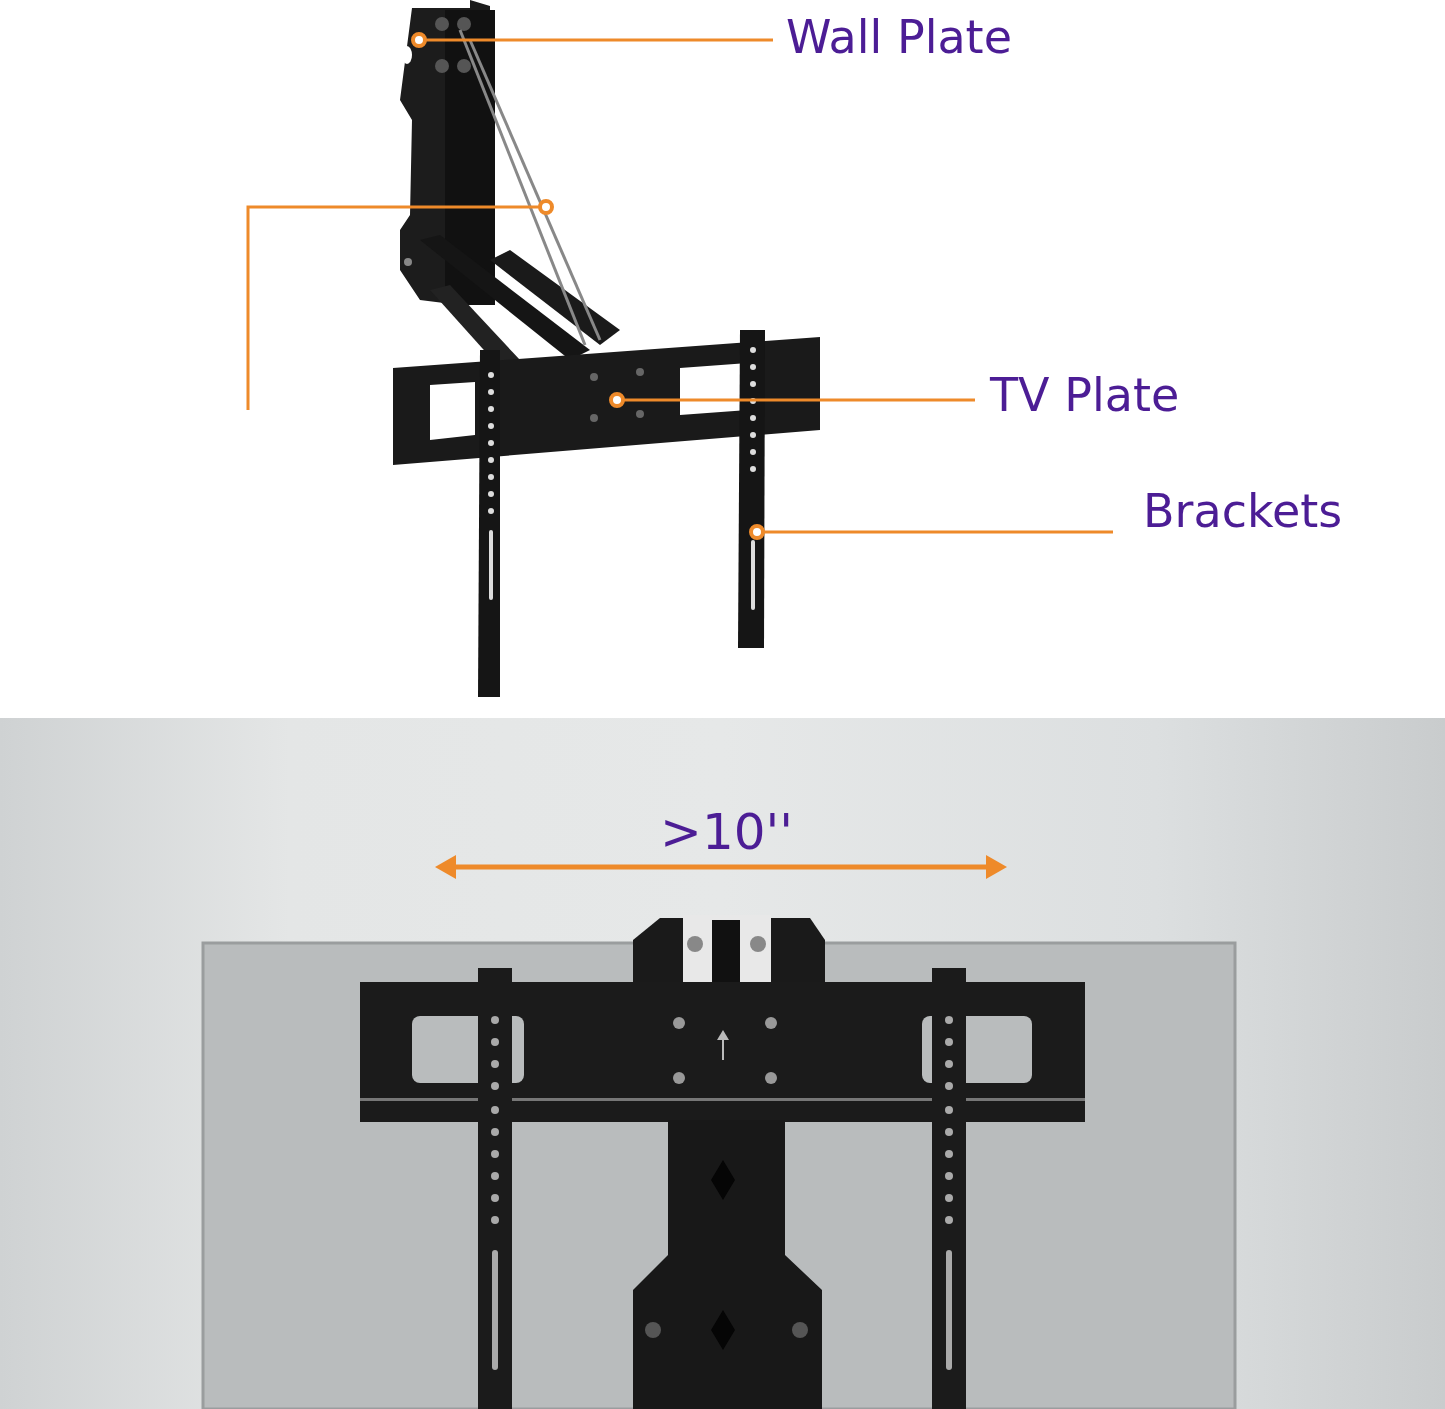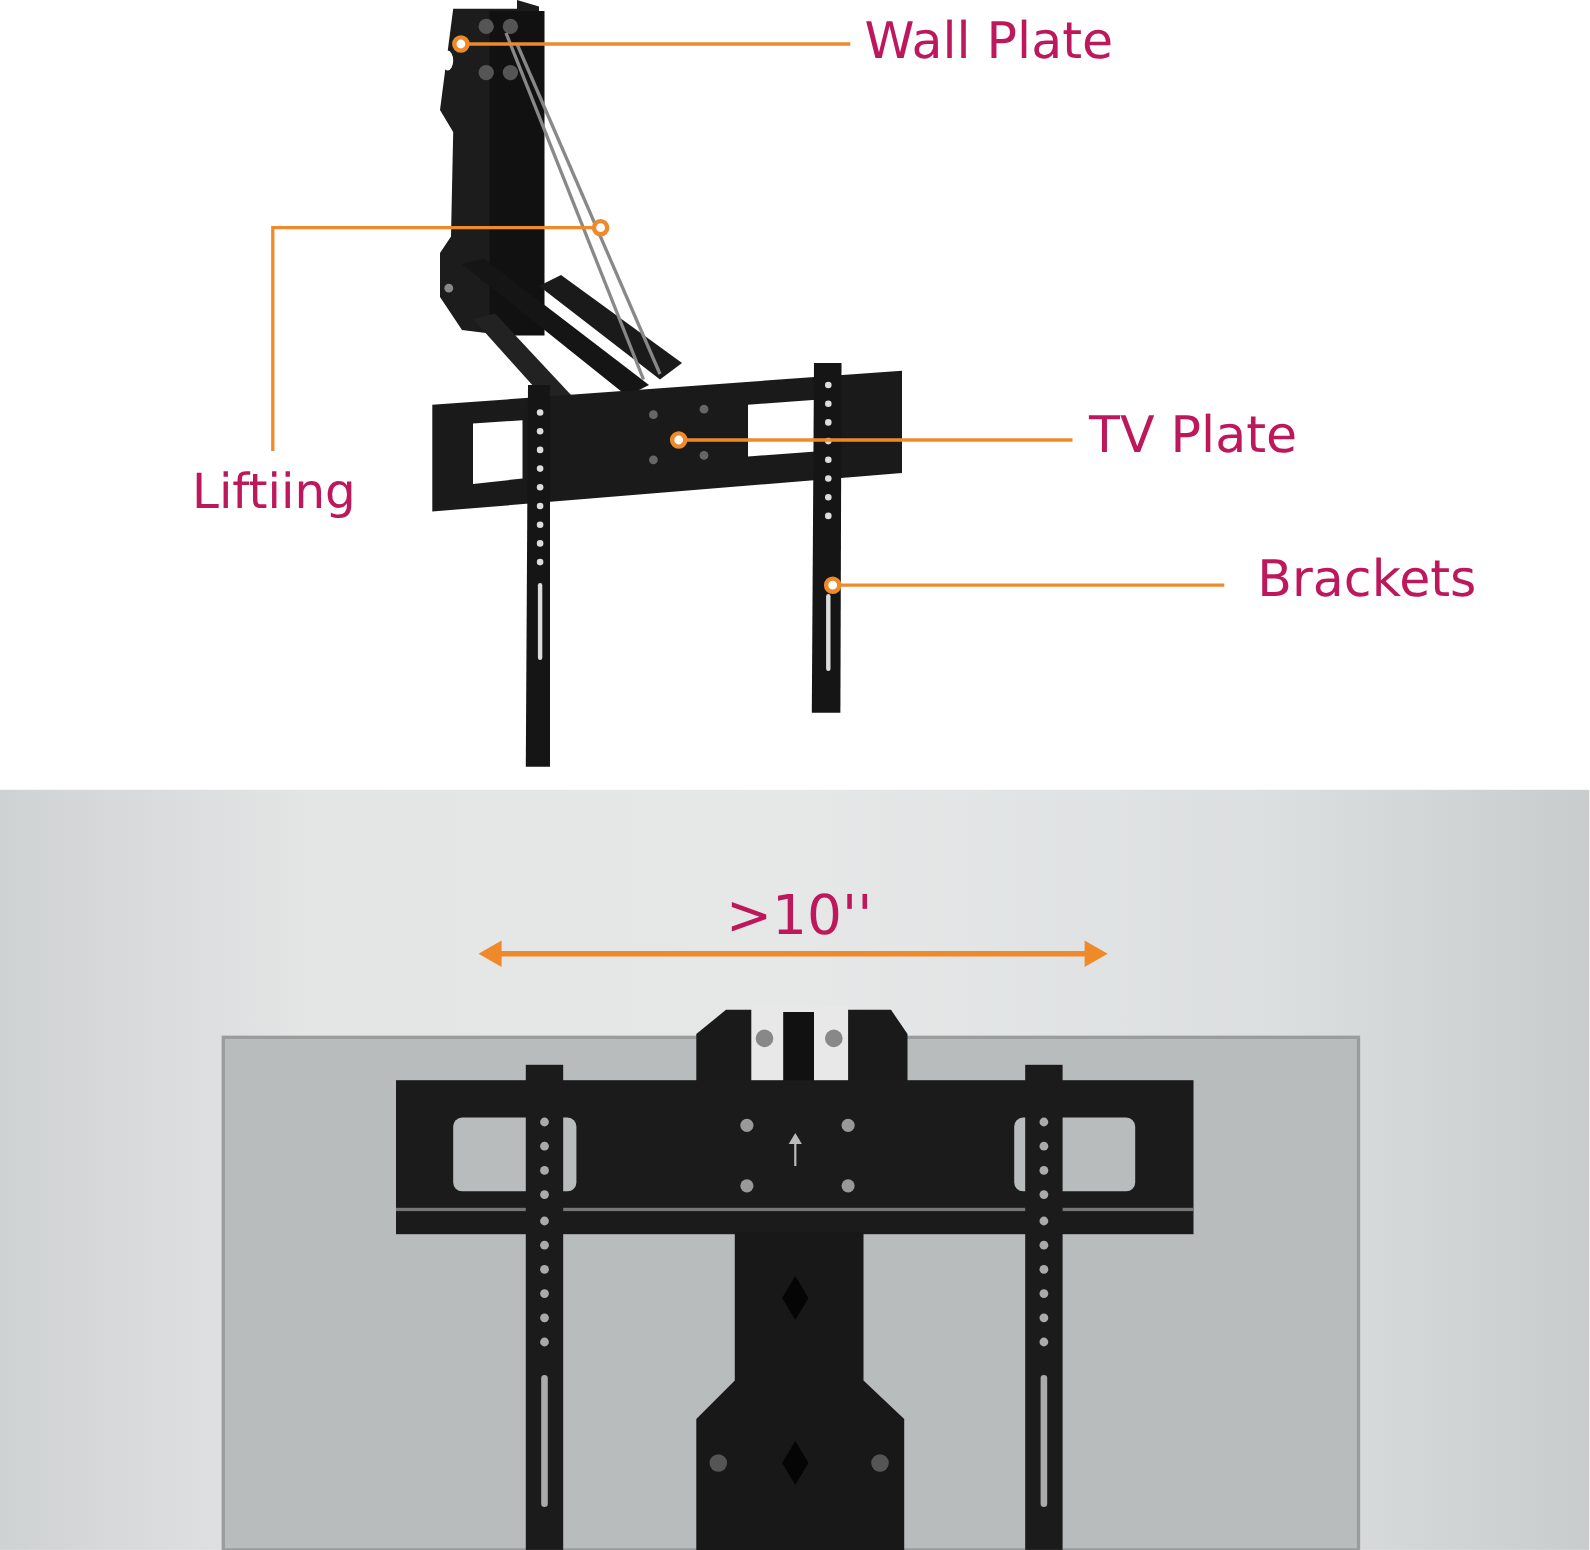--- a/index.html
+++ b/index.html
@@ -1,24 +1,24 @@
 <!DOCTYPE html>
 <html><head>
 <meta charset="utf-8">
 <style>
   html, body { margin: 0; padding: 0; }
   body { width: 1445px; height: 1409px; position: relative; overflow: hidden; background: #ffffff; font-family: "DejaVu Sans", sans-serif; }
   .top-panel { position: absolute; left: 0; top: 0; width: 1445px; height: 718px; background: #ffffff; }
   .bottom-panel { position: absolute; left: 0; top: 718px; width: 1445px; height: 691px;
     background: linear-gradient(90deg, #cfd2d3 0%, #e4e6e6 20%, #e6e8e8 50%, #dcdfe0 80%, #c9cccd 100%); }
-  .label { position: absolute; color: #be185d; font-weight: 500; line-height: 1; white-space: nowrap; }
+  .label { position: absolute; color: #4c1d95; font-weight: 500; line-height: 1; white-space: nowrap; }
   .lbl-wall { left: 786px; top: 14px; font-size: 46px; }
   .lbl-lift { left: 118px; top: 424px; font-size: 44px; text-align: center; line-height: 48px; width: 262px; }
   .lbl-tv { left: 990px; top: 372px; font-size: 46px; }
-  .lbl-brackets { left: 1143px; top: 503px; font-size: 46px; }
+  .lbl-brackets { left: 1143px; top: 488px; font-size: 46px; }
   .lbl-dim { left: 660px; top: 807px; font-size: 50px; font-weight: 400; }
   svg { position: absolute; left: 0; top: 0; }
 </style>
 </head>
 <body>
 
 <div class="top-panel"></div>
 <div class="bottom-panel"></div>
 
 <svg width="1445" height="1409" viewBox="0 0 1445 1409">
@@ -147,17 +147,16 @@
 
   <g>
     <line x1="450" y1="867" x2="992" y2="867" stroke="#ee8a2a" stroke-width="5"></line>
     <polygon points="435,867 456,855 456,879" fill="#ee8a2a"></polygon>
     <polygon points="1007,867 986,855 986,879" fill="#ee8a2a"></polygon>
   </g>
 </svg>
 
 <div class="label lbl-wall">Wall Plate</div>
 <div class="label lbl-lift">
-  <div>Liftiing</div>
 </div>
 <div class="label lbl-tv">TV Plate</div>
 <div class="label lbl-brackets">Brackets</div>
 <div class="label lbl-dim">&gt;10''</div>
 
 </body></html>

